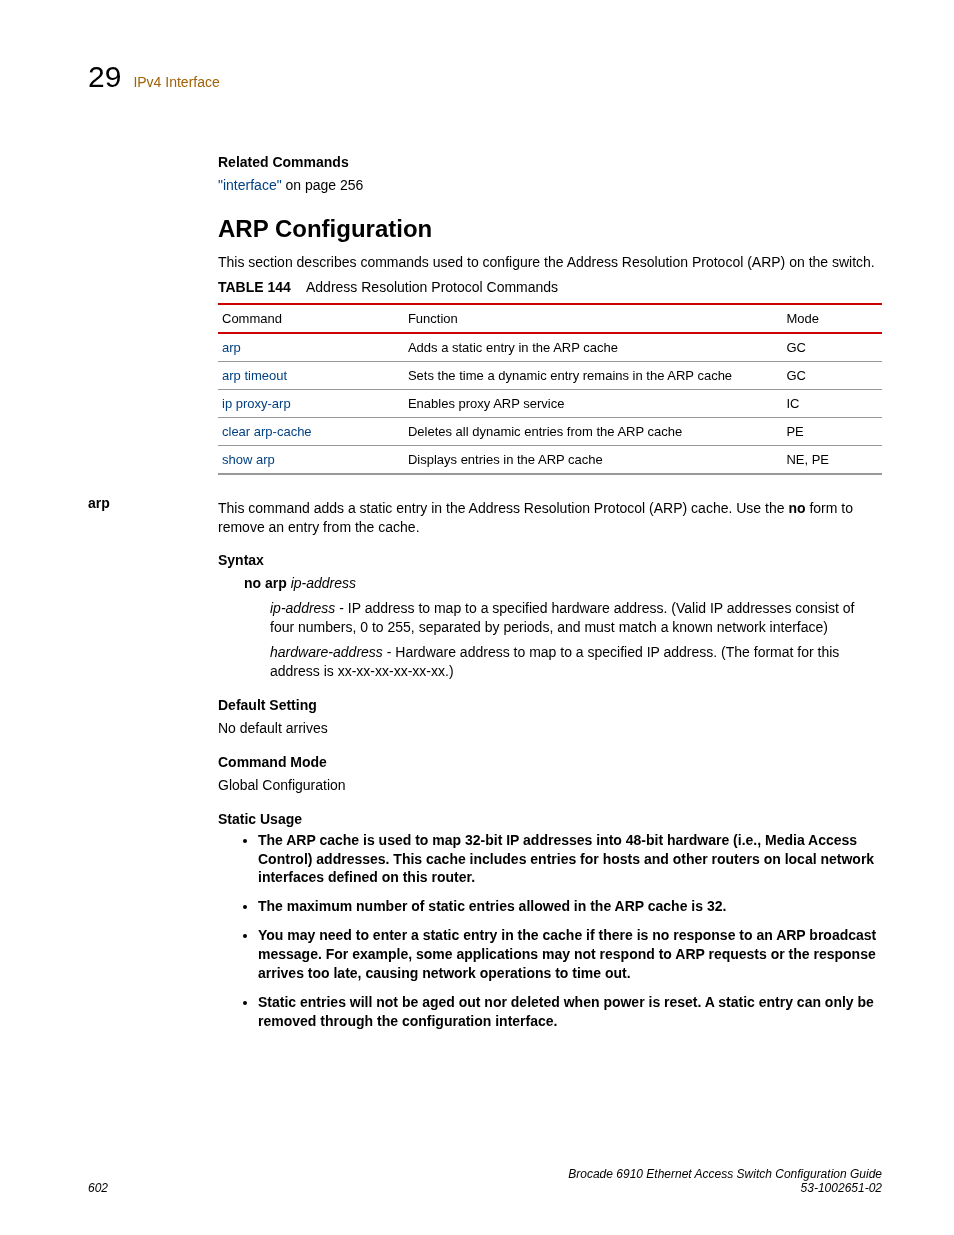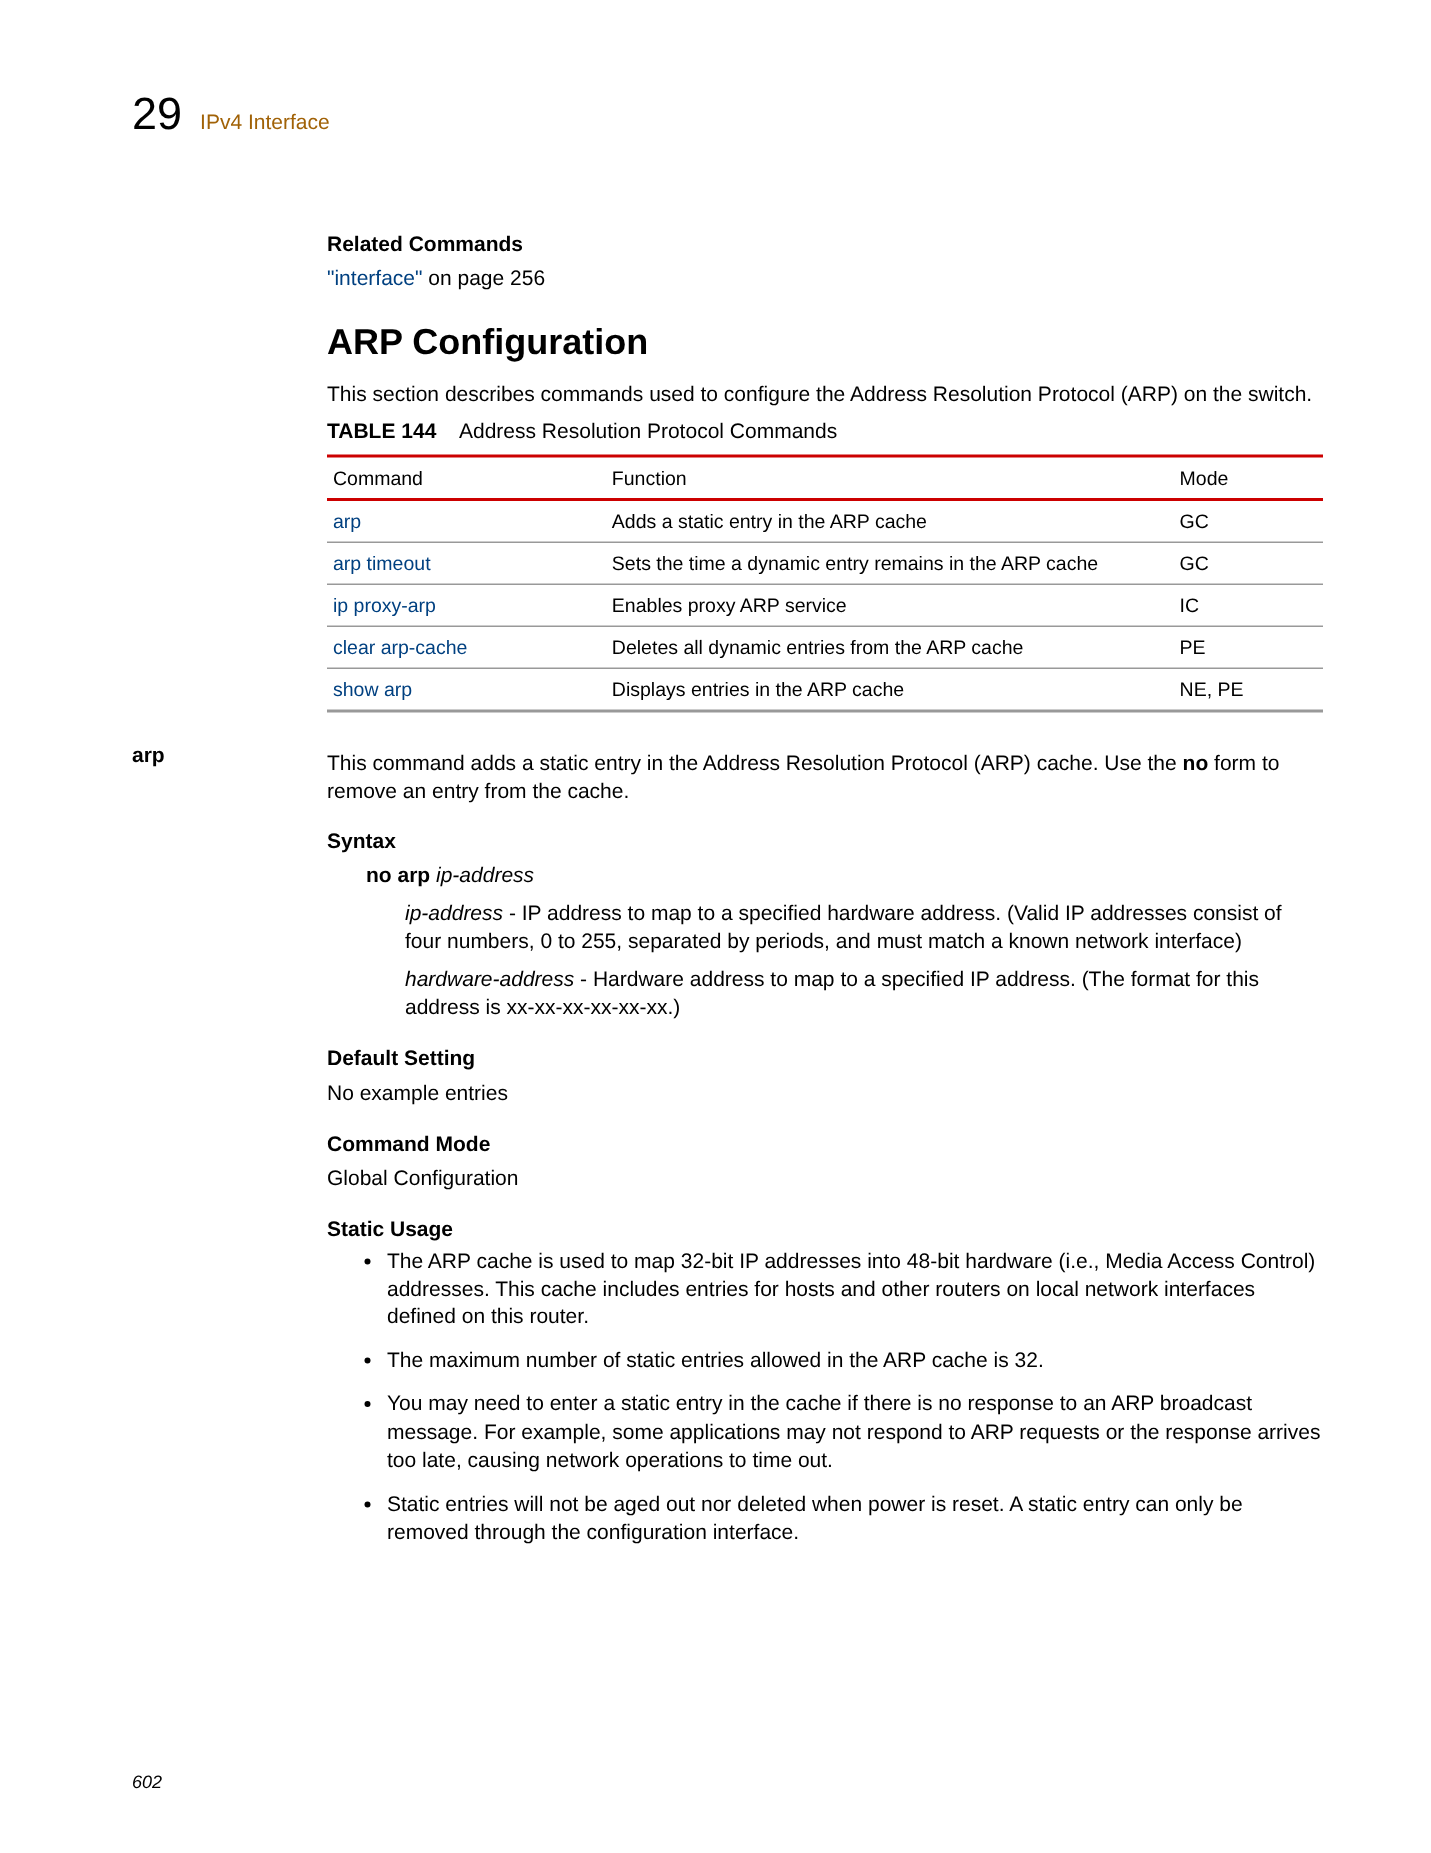--- a/index.html
+++ b/index.html
@@ -81,20 +81,21 @@
     padding-top:2px;
   }
   .sub-h { font-weight: bold; margin-top: 16px; margin-bottom:2px;}
   .indent1 { margin-left: 26px; }
   .indent2 { margin-left: 52px; }
   .italic { font-style: italic; }
   ul.bullets {
     list-style-type: disc;
     padding-left: 40px;
     margin: 4px 0;
+    font-weight: bold;
   }
   ul.bullets li { margin-bottom: 10px; line-height:1.35; }
   .footer {
     position: absolute;
     bottom: 40px;
     left: 88px;
     right: 72px;
     display: flex;
     justify-content: space-between;
     align-items: flex-end;
@@ -177,34 +178,38 @@
           <span class="bold">no arp</span><span class="italic"> ip-address</span>
         </p>
         <p class="indent2">
           <span class="italic">ip-address</span><span> - IP address to map to a specified hardware address. (Valid IP addresses consist of four numbers, 0 to 255, separated by periods, and must match a known network interface)</span>
         </p>
         <p class="indent2">
           <span class="italic">hardware-address</span><span> - Hardware address to map to a specified IP address. (The format for this address is xx-xx-xx-xx-xx-xx.)</span>
         </p>
 
         <div class="sub-h">Default Setting</div>
-        <p>No example entries</p>
+        <p>No default arrives</p>
 
         <div class="sub-h">Command Mode</div>
         <p>Global Configuration</p>
 
         <div class="sub-h">Static Usage</div>
         <ul class="bullets">
           <li>The ARP cache is used to map 32-bit IP addresses into 48-bit hardware (i.e., Media Access Control) addresses. This cache includes entries for hosts and other routers on local network interfaces defined on this router.</li>
           <li>The maximum number of static entries allowed in the ARP cache is 32.</li>
           <li>You may need to enter a static entry in the cache if there is no response to an ARP broadcast message. For example, some applications may not respond to ARP requests or the response arrives too late, causing network operations to time out.</li>
           <li>Static entries will not be aged out nor deleted when power is reset. A static entry can only be removed through the configuration interface.</li>
         </ul>
       </div>
     </div>
 
   </div>
 
   <div class="footer">
     <div>602</div>
+    <div class="footer-right">
+      <div>Brocade 6910 Ethernet Access Switch Configuration Guide</div>
+      <div>53-1002651-02</div>
+    </div>
   </div>
 
 </div>
 
 </body></html>

